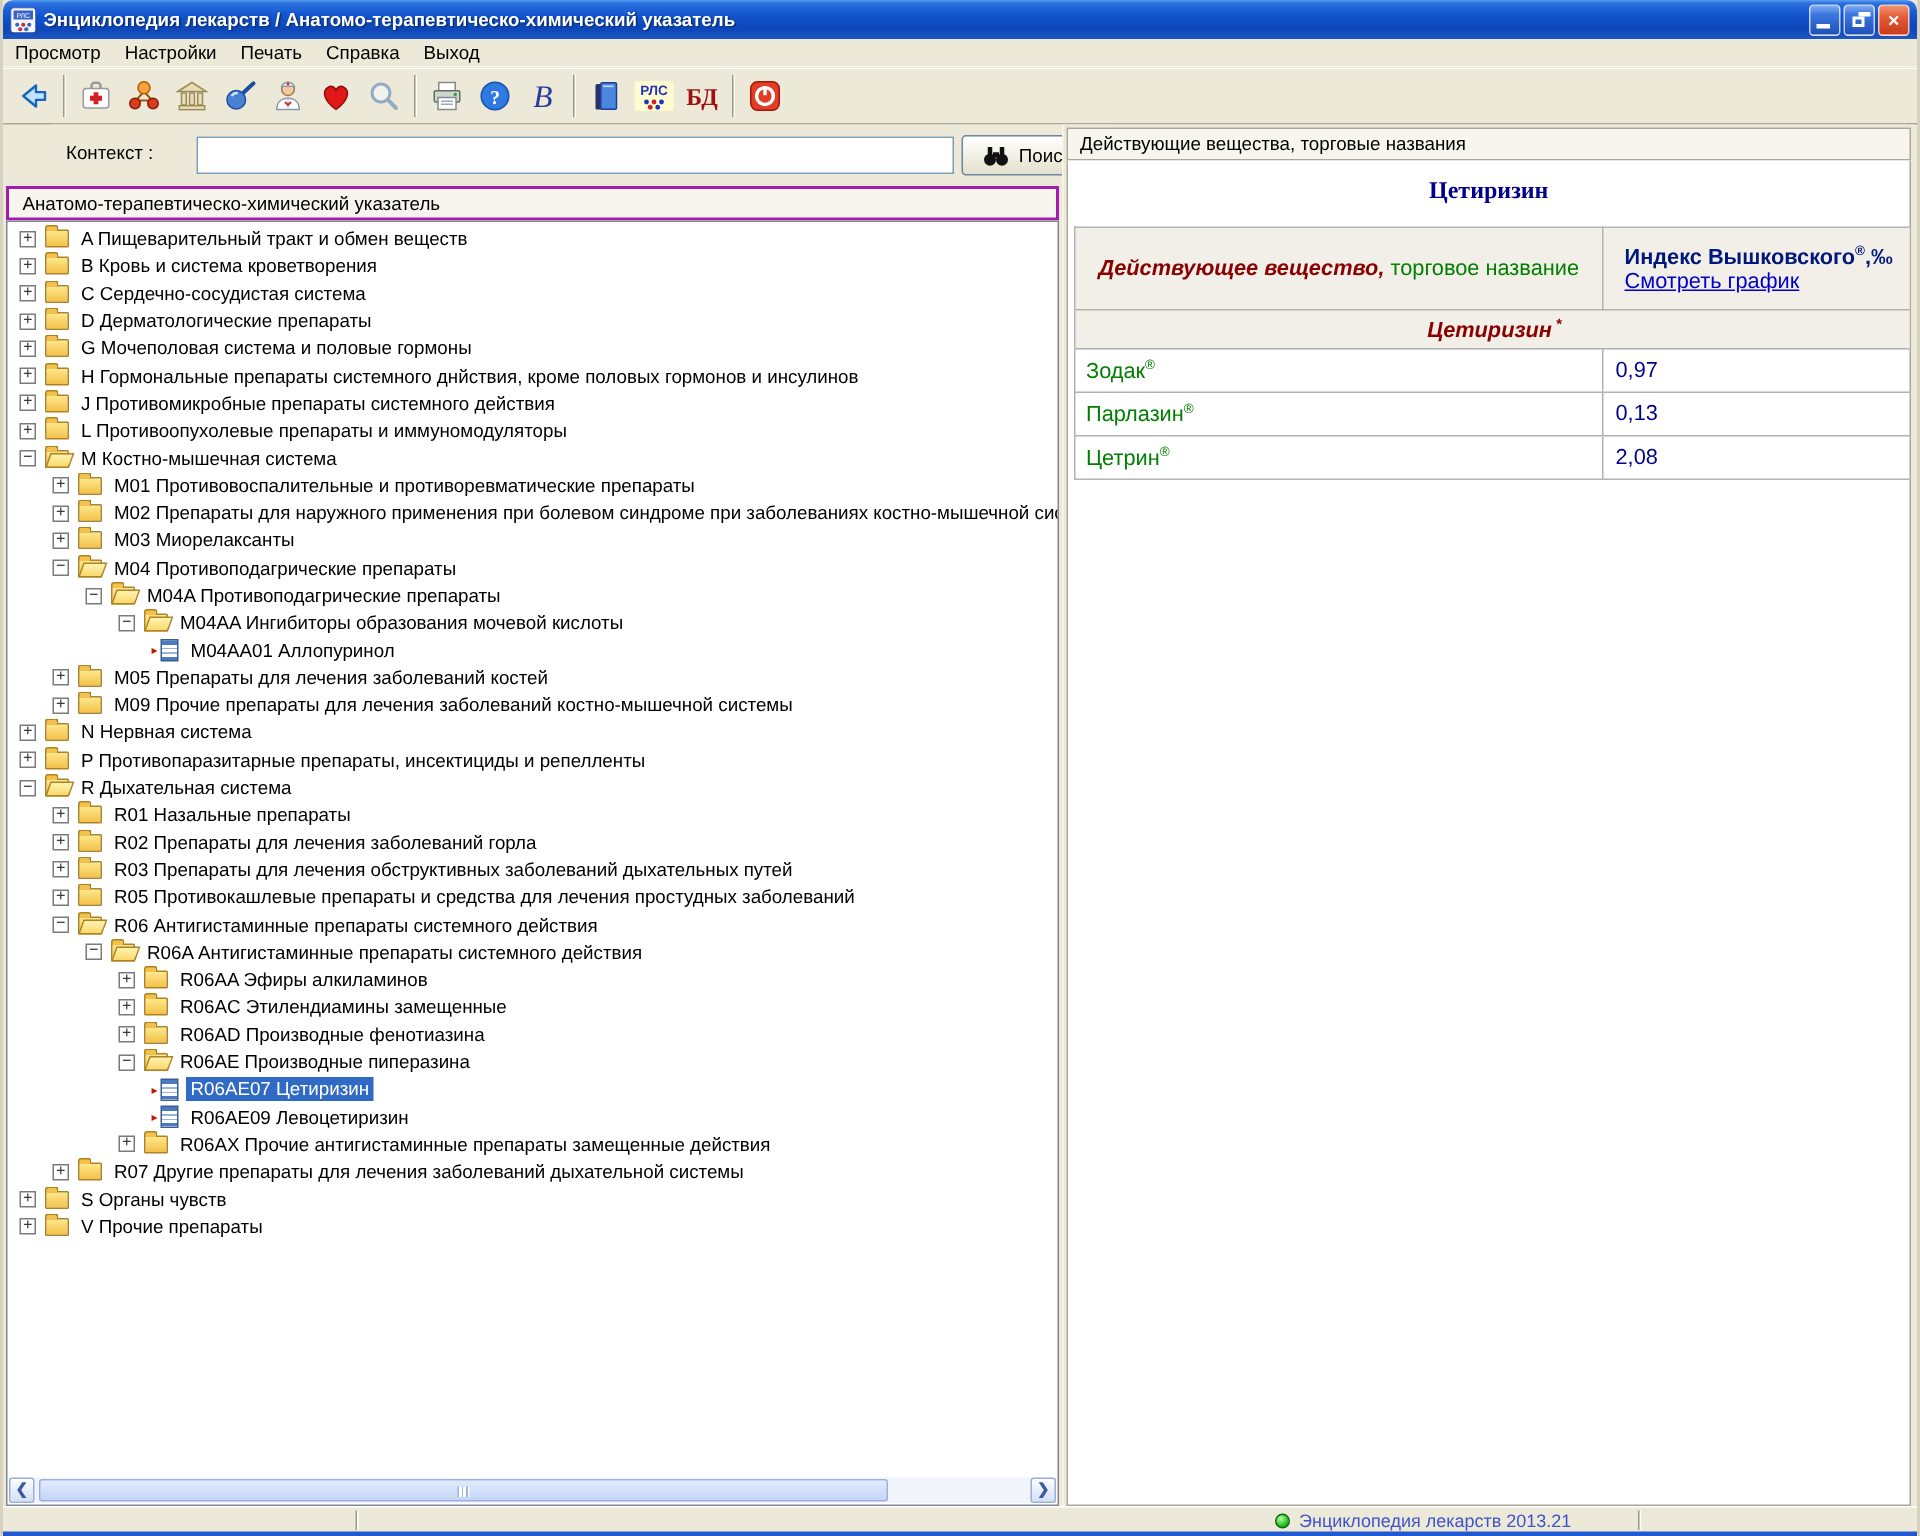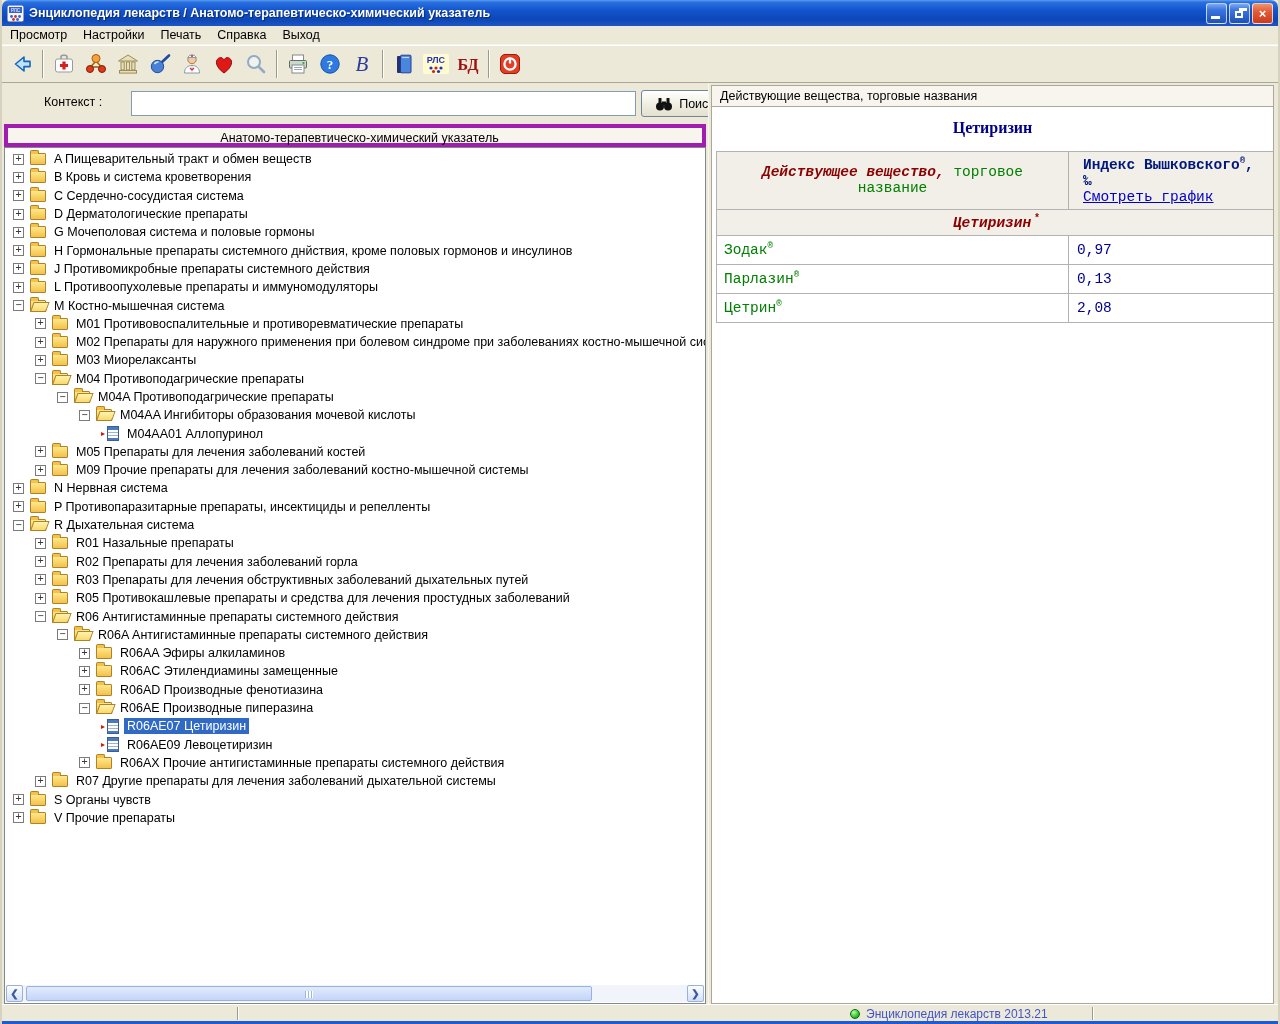--- a/index.html
+++ b/index.html
@@ -39,22 +39,22 @@
   .context-label { position:absolute; left:10px; top:12px; font-size:12.5px; color:#000; }
   .context-input { position:absolute; left:97px; top:8px; width:505px; height:25px; border:1px solid #7f9db9;
     background:#fff; font-size:13px; font-family:"Liberation Sans",sans-serif; padding:0 4px; }
   .search-btn { position:absolute; left:607px; top:7px; width:87px; height:27px;
     background:linear-gradient(to bottom,#ffffff 0%,#f2f0e4 50%,#e3e0cf 100%);
     border:1px solid #6d869d; border-radius:3px; display:flex; align-items:center; justify-content:center;
     gap:6px; font-size:12.5px; color:#000; cursor:default; }
 
   
   .left-header { position:absolute; top:124px; left:2px; width:702px; height:23px;
-    background:#f7f5ee; border:4px solid #a21caf; font-size:12.5px; color:#000;
-    line-height:21px; padding-left:9px;text-align:center; }
+    background:#f7f5ee; border:2px solid #a21caf; font-size:12.5px; color:#000;
+    line-height:21px; padding-left:9px; }
   .tree-panel { position:absolute; top:147px; left:2px; width:702px; bottom:20px;
     background:#fff; border:1px solid #808890; overflow:hidden; }
   .tree-rows { position:absolute; top:2px; left:0; right:0; bottom:18px; overflow:hidden; }
   .tree-row { height:18.3px; display:flex; align-items:center; white-space:nowrap; font-size:12.5px; color:#000; min-width:1400px; cursor:default; }
   .toggle { flex:0 0 auto; width:11px; height:11px; border:1px solid #7b7b7b; background:#fff;
     font-size:10px; line-height:8px; text-align:center; color:#3a3a3a; margin-right:6px; font-family:"DejaVu Sans Mono",monospace; }
   .folder { flex:0 0 auto; width:16px; height:12px; position:relative; margin-right:5px;
     background:linear-gradient(to bottom,#fde88c,#f4c14a); border:1px solid #ad8326; border-radius:1px; }
   .folder::before { content:""; position:absolute; top:-4px; left:-1px; width:7px; height:3px;
     background:#f4c14a; border:1px solid #ad8326; border-bottom:none; border-radius:2px 2px 0 0; }
@@ -79,21 +79,21 @@
     background:repeating-linear-gradient(to right,#9ab4e4 0 1px,#fff 1px 3px); }
 
   
   .right-panel { position:absolute; left:706px; top:83px; right:2px; bottom:20px; background:#ece9d8; border-left:1px solid #f8f6f0; }
   .right-header { position:absolute; top:2px; left:2px; right:2px; height:22px; background:#f7f5ee;
     border:1px solid #aca899; font-size:12.5px; color:#000; line-height:20px; padding-left:8px; }
   .right-content { position:absolute; top:24px; left:2px; right:2px; bottom:0; background:#fff; border:1px solid #aca899; border-top:none; overflow:hidden; }
   .page-title { margin-top:12px; text-align:center; font-family:"Liberation Serif",serif;
     font-size:16px; font-weight:bold; color:#00008b; }
   .drug-table { margin:14px 4px 0 4px; border-collapse:collapse; width:560px; table-layout:fixed;
-    font-family:Liberation Mono, monospace; font-size:14.5px; }
+    font-family:Liberation Sans, sans-serif; font-size:14.5px; }
   .drug-table td { border:1px solid #b2b2b2; vertical-align:middle; }
   .col-name { width:352px; } .col-val { width:208px; }
   .th-cell { background:#f1efe7; height:55px; }
   .th-name { text-align:center; padding:4px 8px; }
   .th-name .strong { color:#8b0000; font-weight:bold; font-style:italic; }
   .th-name .normal { color:#007f00; }
   .th-index { padding:4px 14px; }
   .th-index .idx { color:#00177d; font-weight:bold; }
   .th-index sup { font-size:9px; }
   .link { color:#0000cc; text-decoration:underline; cursor:pointer; }
@@ -447,21 +447,21 @@
           <span class="tree-label selected">R06AE07 Цетиризин</span>
         </div>
         <div class="tree-row" style="padding-left: 96px;">
           <span class="leaf-arrow">▸</span>
           <span class="doc-icon"></span>
           <span class="tree-label">R06AE09 Левоцетиризин</span>
         </div>
         <div class="tree-row" style="padding-left: 74px;">
           <span class="toggle">+</span>
           <span class="folder"></span>
-          <span class="tree-label">R06AX Прочие антигистаминные препараты системного действия</span>
+          <span class="tree-label">R06AX Прочие антигистаминные препараты замещенные действия</span>
         </div>
         <div class="tree-row" style="padding-left: 30px;">
           <span class="toggle">+</span>
           <span class="folder"></span>
           <span class="tree-label">R07 Другие препараты для лечения заболеваний дыхательной системы</span>
         </div>
         <div class="tree-row" style="padding-left: 8px;">
           <span class="toggle">+</span>
           <span class="folder"></span>
           <span class="tree-label">S Органы чувств</span>

